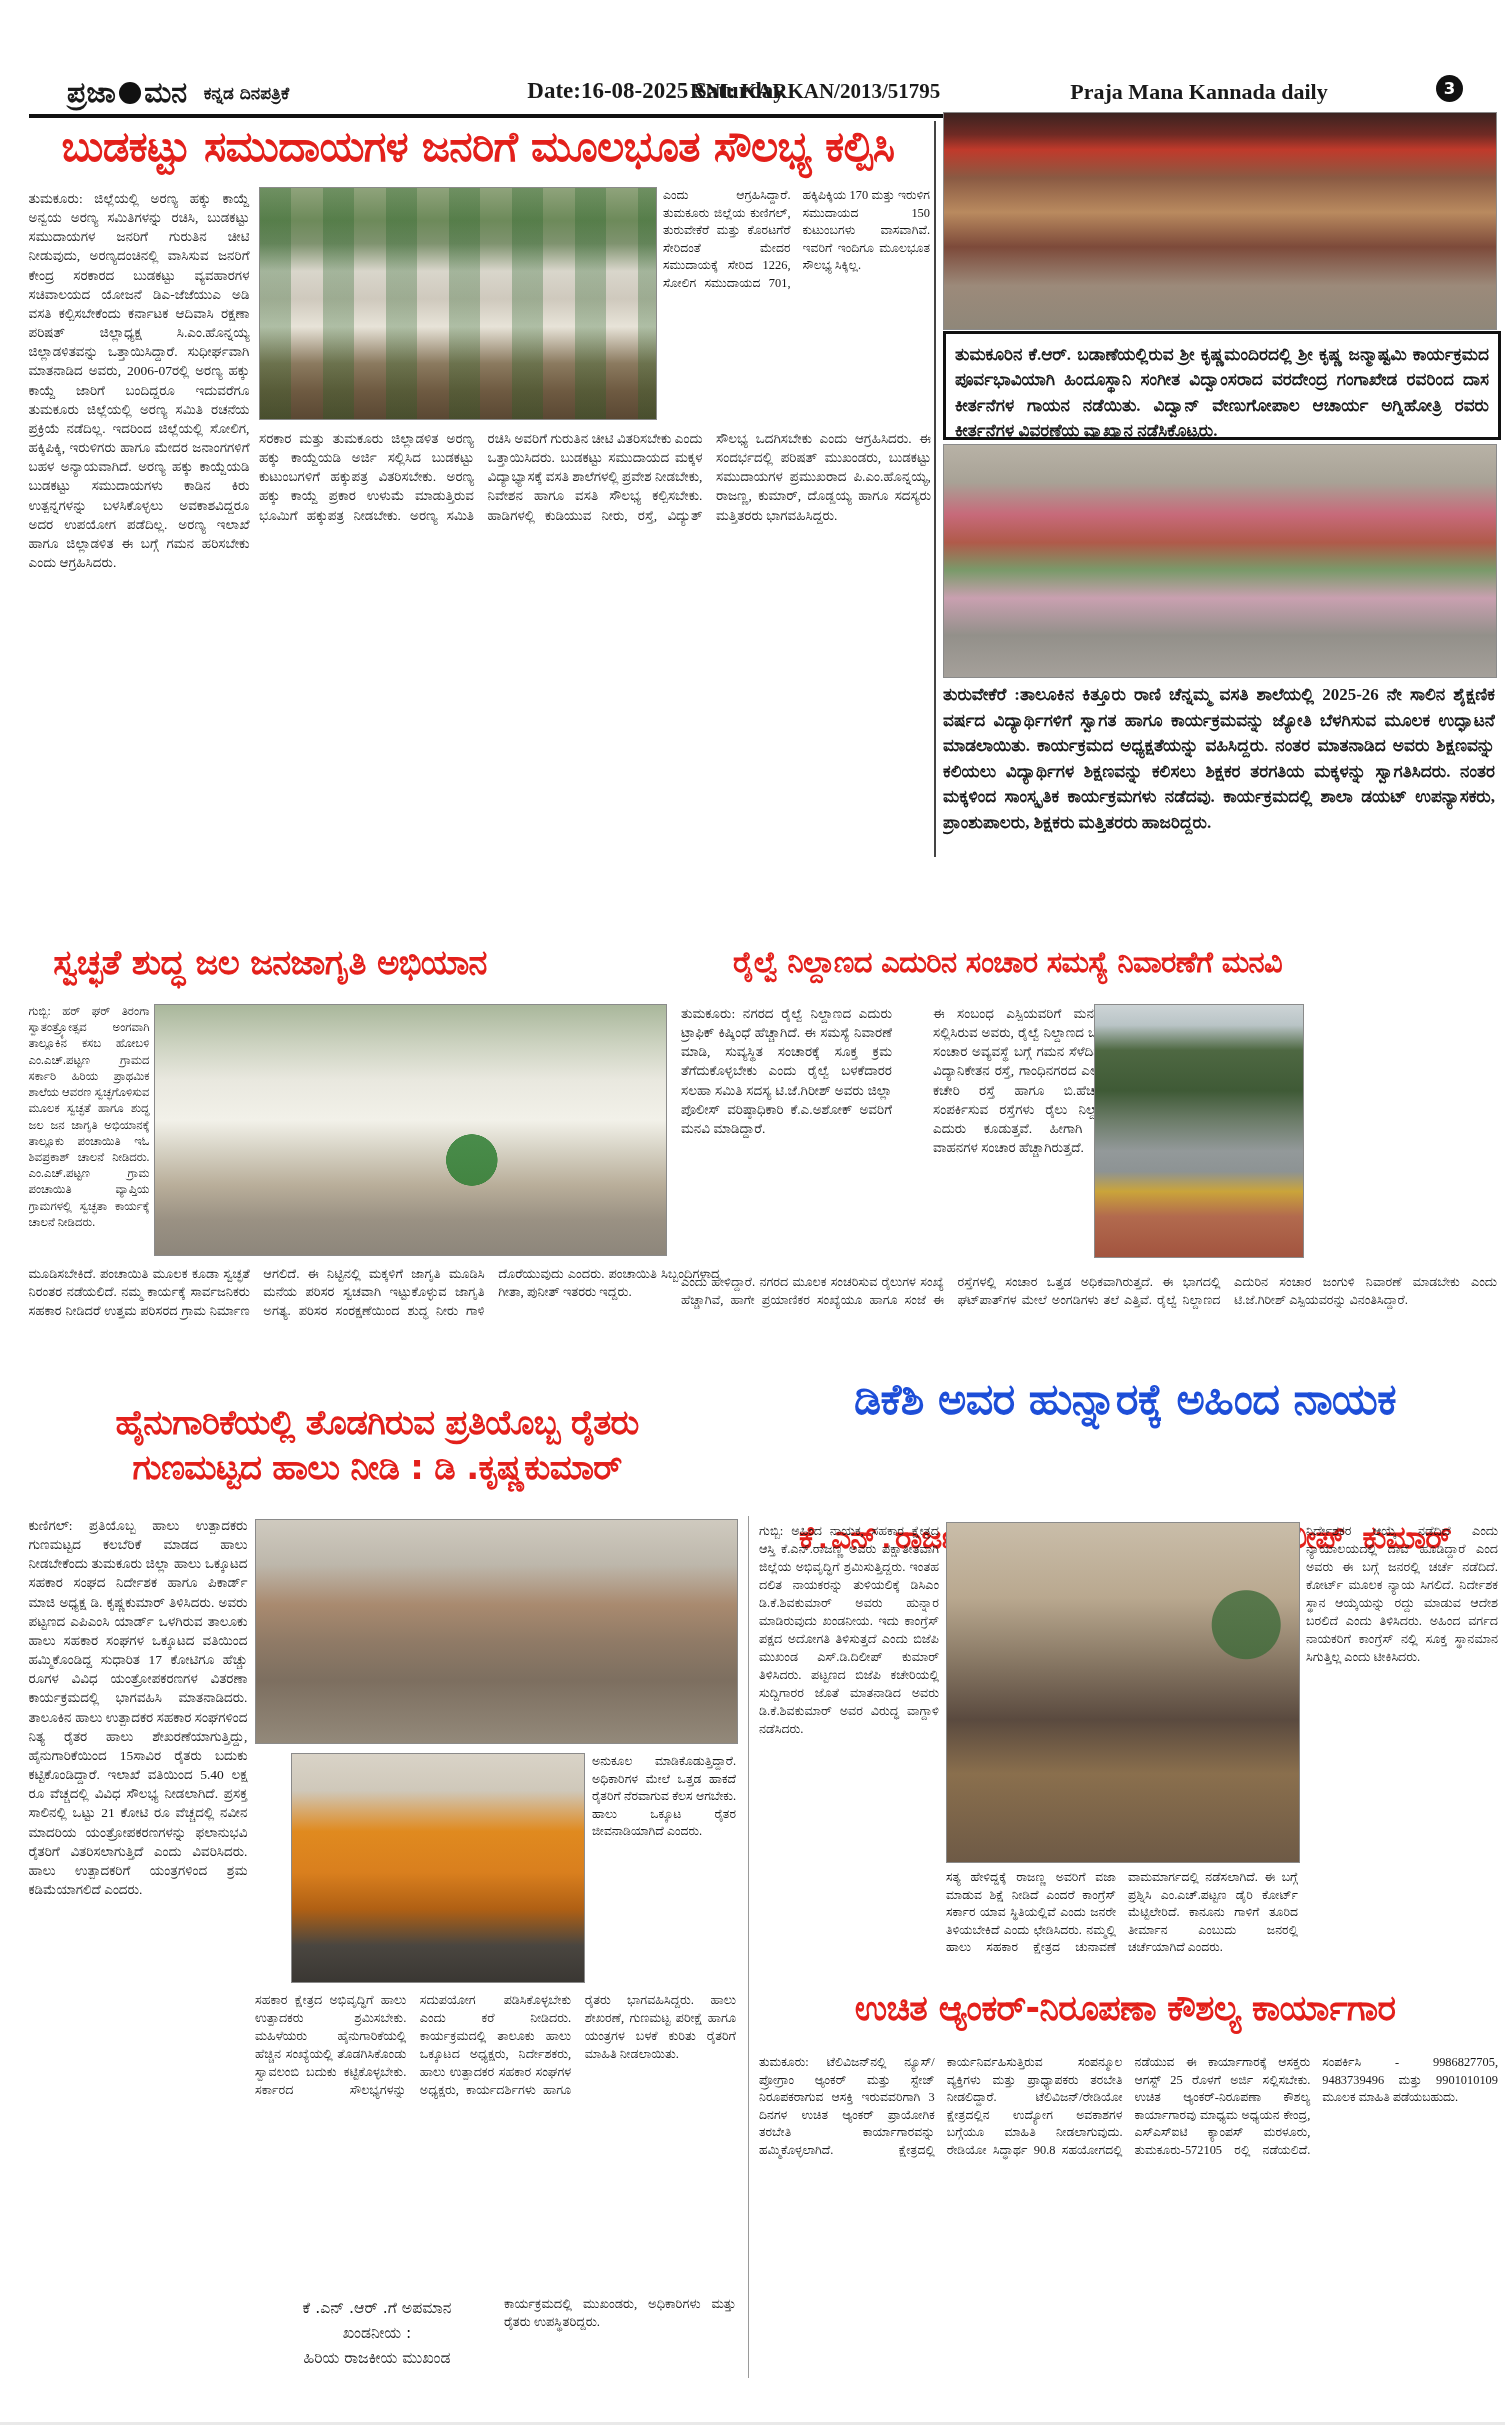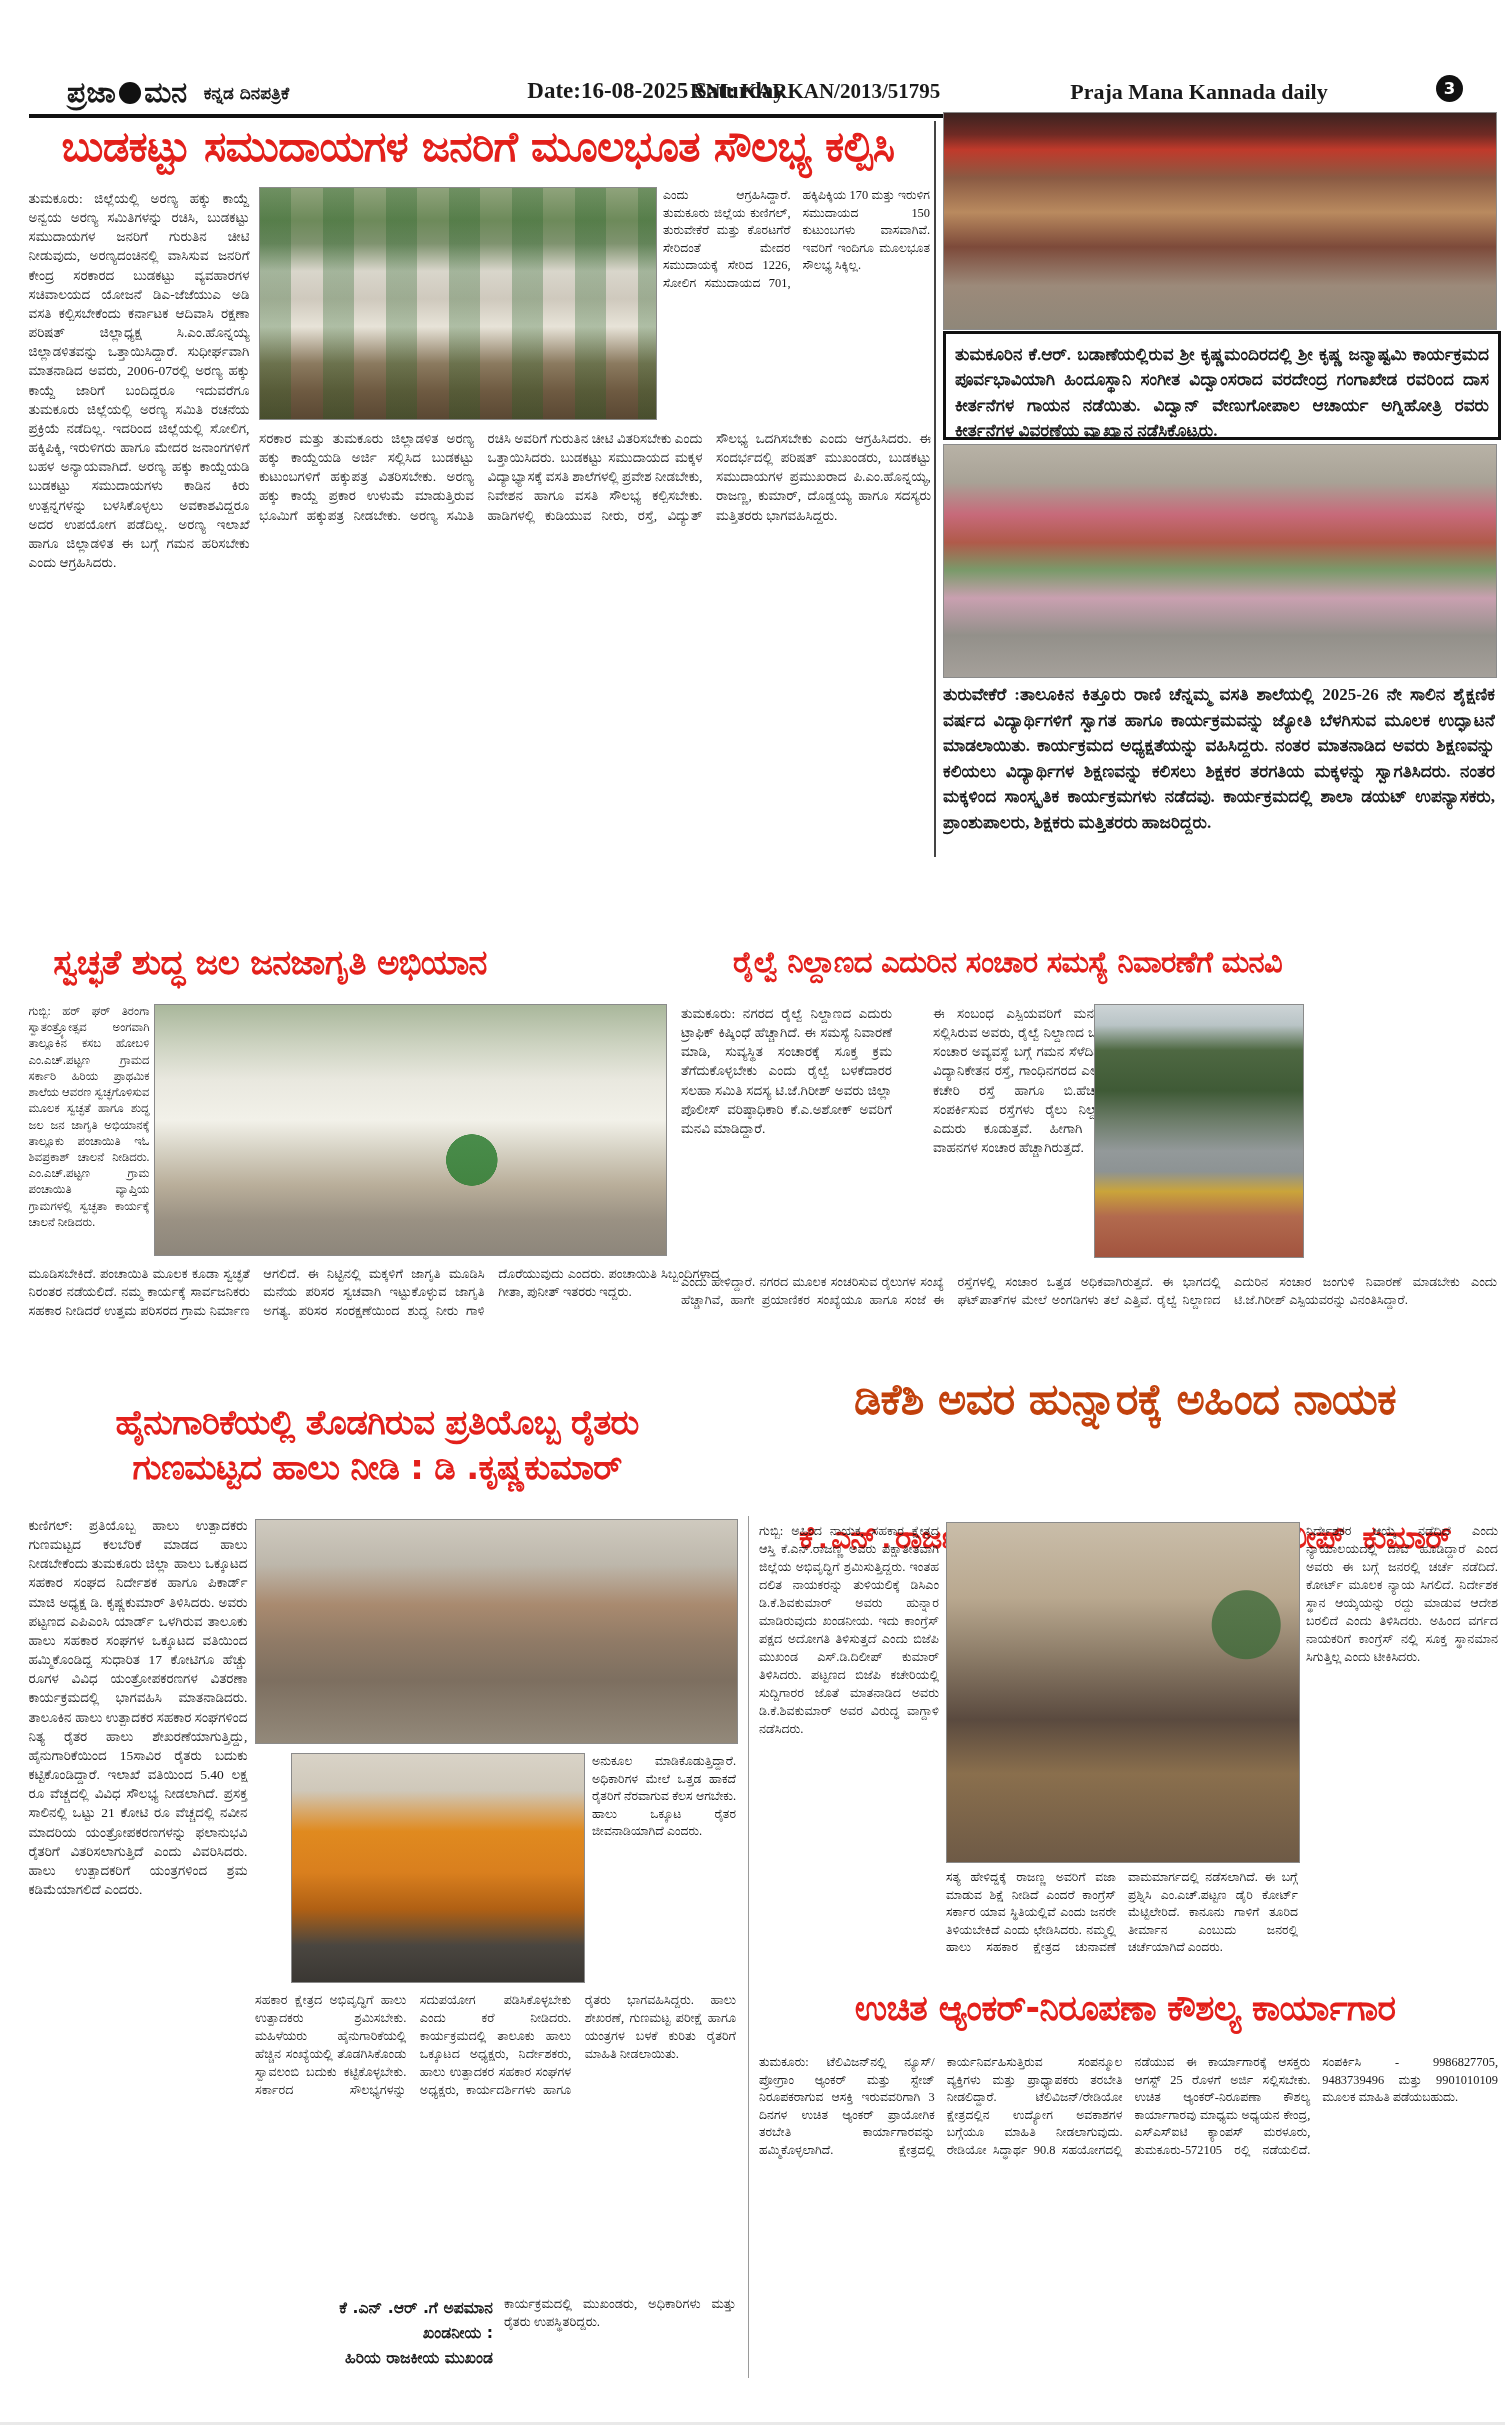--- a/index.html
+++ b/index.html
@@ -8,31 +8,31 @@
   .abs{position:absolute;}
   .body-txt{font-size:13.5px;line-height:1.42;text-align:justify;overflow:hidden;
             font-family:"Liberation Serif", serif;color:#161616;}
   .small-txt{font-size:11.6px;line-height:1.4;}
   .cols2{column-count:2;column-gap:12px;}
   .cols3{column-count:3;column-gap:13.5px;}
   .cols4{column-count:4;column-gap:12px;}
   .headline{font-family:"DejaVu Sans", sans-serif;font-weight:bold;text-align:center;
             letter-spacing:-0.7px;line-height:1.15;}
   .red{color:#e3201b;}
-  .blk{color:#c2410c;}
+  .blk{color:#1d4ed8;}
   .caption{font-weight:bold;font-size:17px;line-height:1.5;text-align:justify;overflow:hidden;}
   .photo{border:0.7px solid #8a8a8a;background-size:cover;}
   .hrule{background:#111111;}
   .vrule{background:#444444;}
   .page-circle{width:27px;height:27px;border-radius:50%;background:#111;color:#fff;
                display:flex;align-items:center;justify-content:center;
                font-family:"DejaVu Sans", sans-serif;font-weight:bold;font-size:16.5px;}
   .logo-dot{width:22.5px;height:22.5px;border-radius:50%;background:#111;display:inline-block;
             vertical-align:middle;margin:0 3px;}
-  .endnote{font-family:"DejaVu Sans", sans-serif;font-weight:bold;text-align:right;
+  .endnote{font-family:"DejaVu Sans", sans-serif;font-weight:normal;text-align:center;
            font-size:15.7px;line-height:1.6;}
 </style>
 </head>
 <body>
 
 <div class="page">
 
   <div class="abs" style="left:67px;top:75px;height:36px;display:flex;align-items:center;">
     <span style="font-family:'DejaVu Sans',sans-serif;font-weight:bold;font-size:28.5px;">ಪ್ರಜಾ</span>
     <span class="logo-dot"></span>

